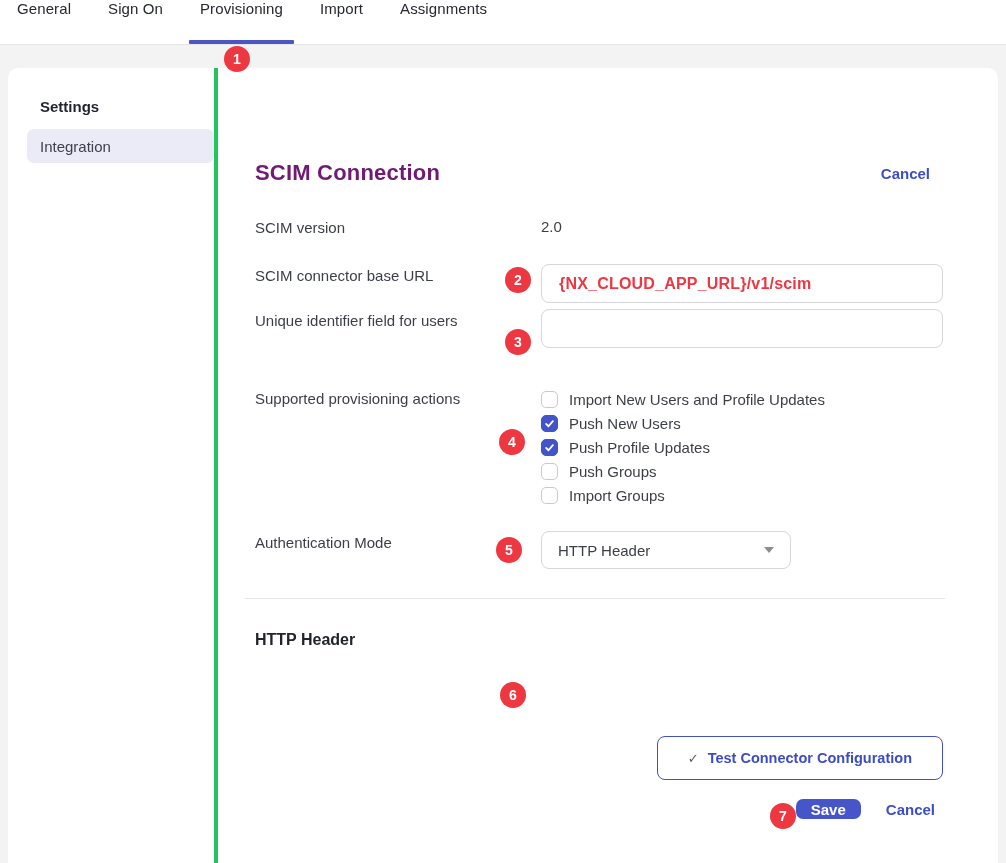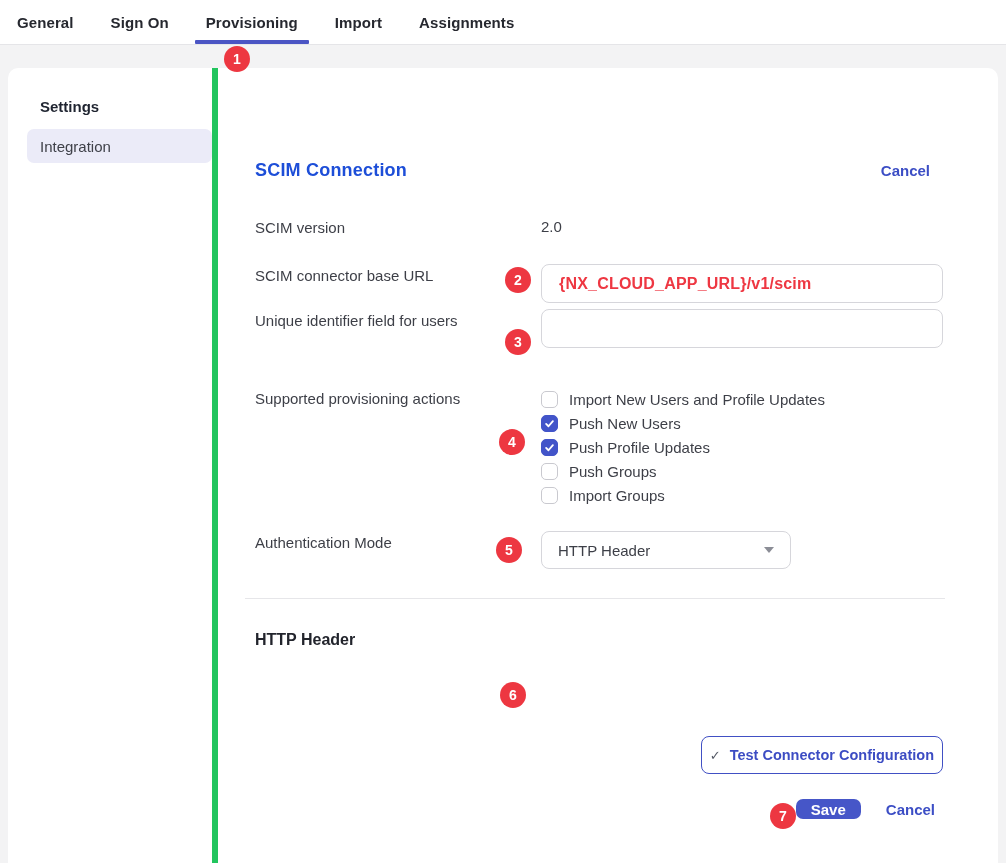--- a/index.html
+++ b/index.html
@@ -12,56 +12,56 @@
     color:#24262e;
   }
 
   
   .tabbar {
     position:absolute; top:0; left:0; right:0; height:45px;
     background:#ffffff; border-bottom:1px solid #e5e5e8;
     display:flex; align-items:stretch; padding-left:17px; gap:37px;
   }
   .tab {
-    position:relative; display:flex; align-items:center;
-    font-size:15px; font-weight:700; color:#26282f; cursor:pointer;
+    position:relative; display:flex; 
+    font-size:15px; font-weight:400; color:#26282f; cursor:pointer;
     letter-spacing:.1px;
   }
   .tab.active::after {
     content:""; position:absolute; left:-11px; right:-11px; bottom:0;
     height:4px; background:#4b55c4; border-radius:1px;
   }
 
   
   .card {
     position:absolute; left:8px; right:8px; top:68px; bottom:0;
     background:#ffffff; border-radius:10px 10px 0 0;
     display:flex;
   }
   .sidebar {
-    width:210px; flex:0 0 210px; border-right:6px solid #22c55e;
+    width:210px; flex:0 0 210px; border-right:4px solid #22c55e;
     padding-top:30px;
   }
   .sidebar-header {
     margin-left:32px; font-size:15px; font-weight:700; color:#1f2430;
   }
   .side-item {
     margin-top:14px; margin-left:19px; height:34px;
     display:flex; align-items:center; padding-left:13px;
     font-size:15px; color:#3f4149; cursor:pointer;border-radius:7px;
   }
   .side-item.active { background:#ebebf8; }
 
   
   .content { position:relative; flex:1; }
 
   .row { position:absolute; left:37px; right:55px; }
 
   .title-row { top:92px; right:68px; display:flex; align-items:center; justify-content:space-between; }
-  .panel-title { font-size:18px; font-weight:700; color:#1d4ed8; letter-spacing:.2px; }
+  .panel-title { font-size:22px; font-weight:700; color:#701a75; letter-spacing:.2px; }
   .link { font-size:15px; font-weight:700; color:#3c4ec5; cursor:pointer; text-decoration:none; }
 
   .form-row { display:grid; grid-template-columns:286px 1fr; align-items:start; }
   .f-label { font-size:15px; color:#3d3f47; line-height:22px; padding-top:1px; }
   .f-value { font-size:15px; color:#3d3f47; line-height:22px; }
 
   .r-version { top:148px; }
   .r-baseurl { top:196px; }
   .r-uniqueid { top:241px; }
   .r-actions { top:319px; }
@@ -114,23 +114,23 @@
   }
   .group-input {
     flex:1; border:none; outline:none; padding:0 14px;
     font-family:"Liberation Sans", sans-serif; font-size:15px; color:#3d3f47;
   }
   .group-input::placeholder { color:#9b9ba3; }
 
   
   .test-row { top:668px; display:flex; justify-content:flex-end; }
   .btn-outline {
-    height:38px; border:1px solid #4150c4; border-radius:8px; background:#fff;
+    height:44px; border:1px solid #4150c4; border-radius:8px; background:#fff;
     color:#3c4cc3; font-family:"Liberation Sans", sans-serif;
-    font-size:14.5px; font-weight:700; padding:0 8px;
+    font-size:14.5px; font-weight:700; padding:0 30px;
     display:flex; align-items:center; gap:9px; cursor:pointer;
   }
   .check-glyph { color:#565b66; font-size:13px; font-weight:400; }
   .check-glyph::before { content:"\2713"; }
 
   .save-row { top:731px; right:63px; display:flex; justify-content:flex-end; align-items:center; gap:25px; }
   .btn-primary {
     height:20px; background:#4656c8; border:none; border-radius:7px;
     color:#fff; font-family:"Liberation Sans", sans-serif;
     font-size:15px; font-weight:700; padding:0 15px; cursor:pointer;

